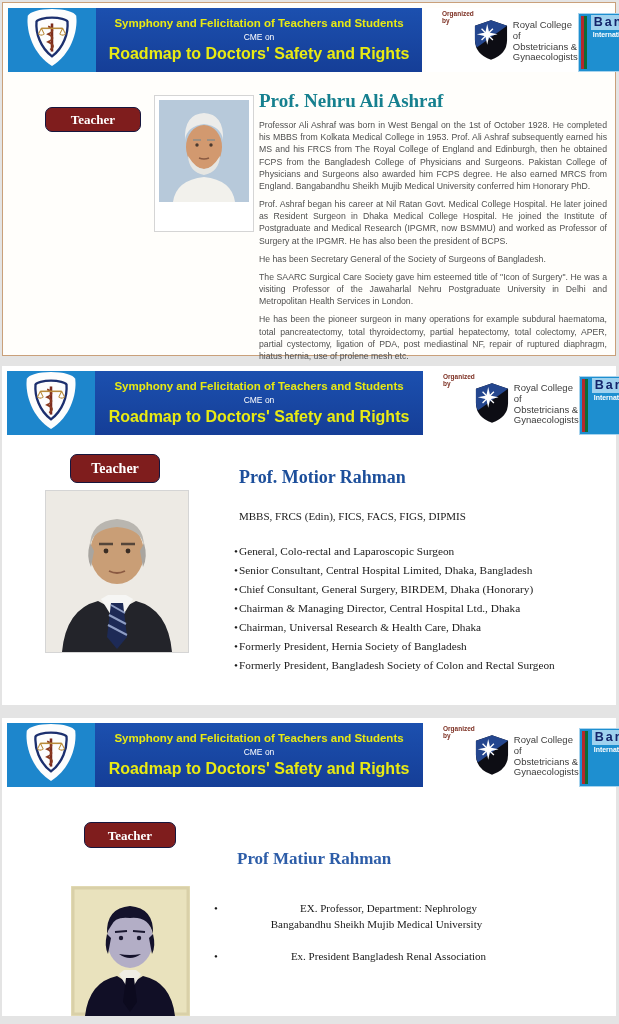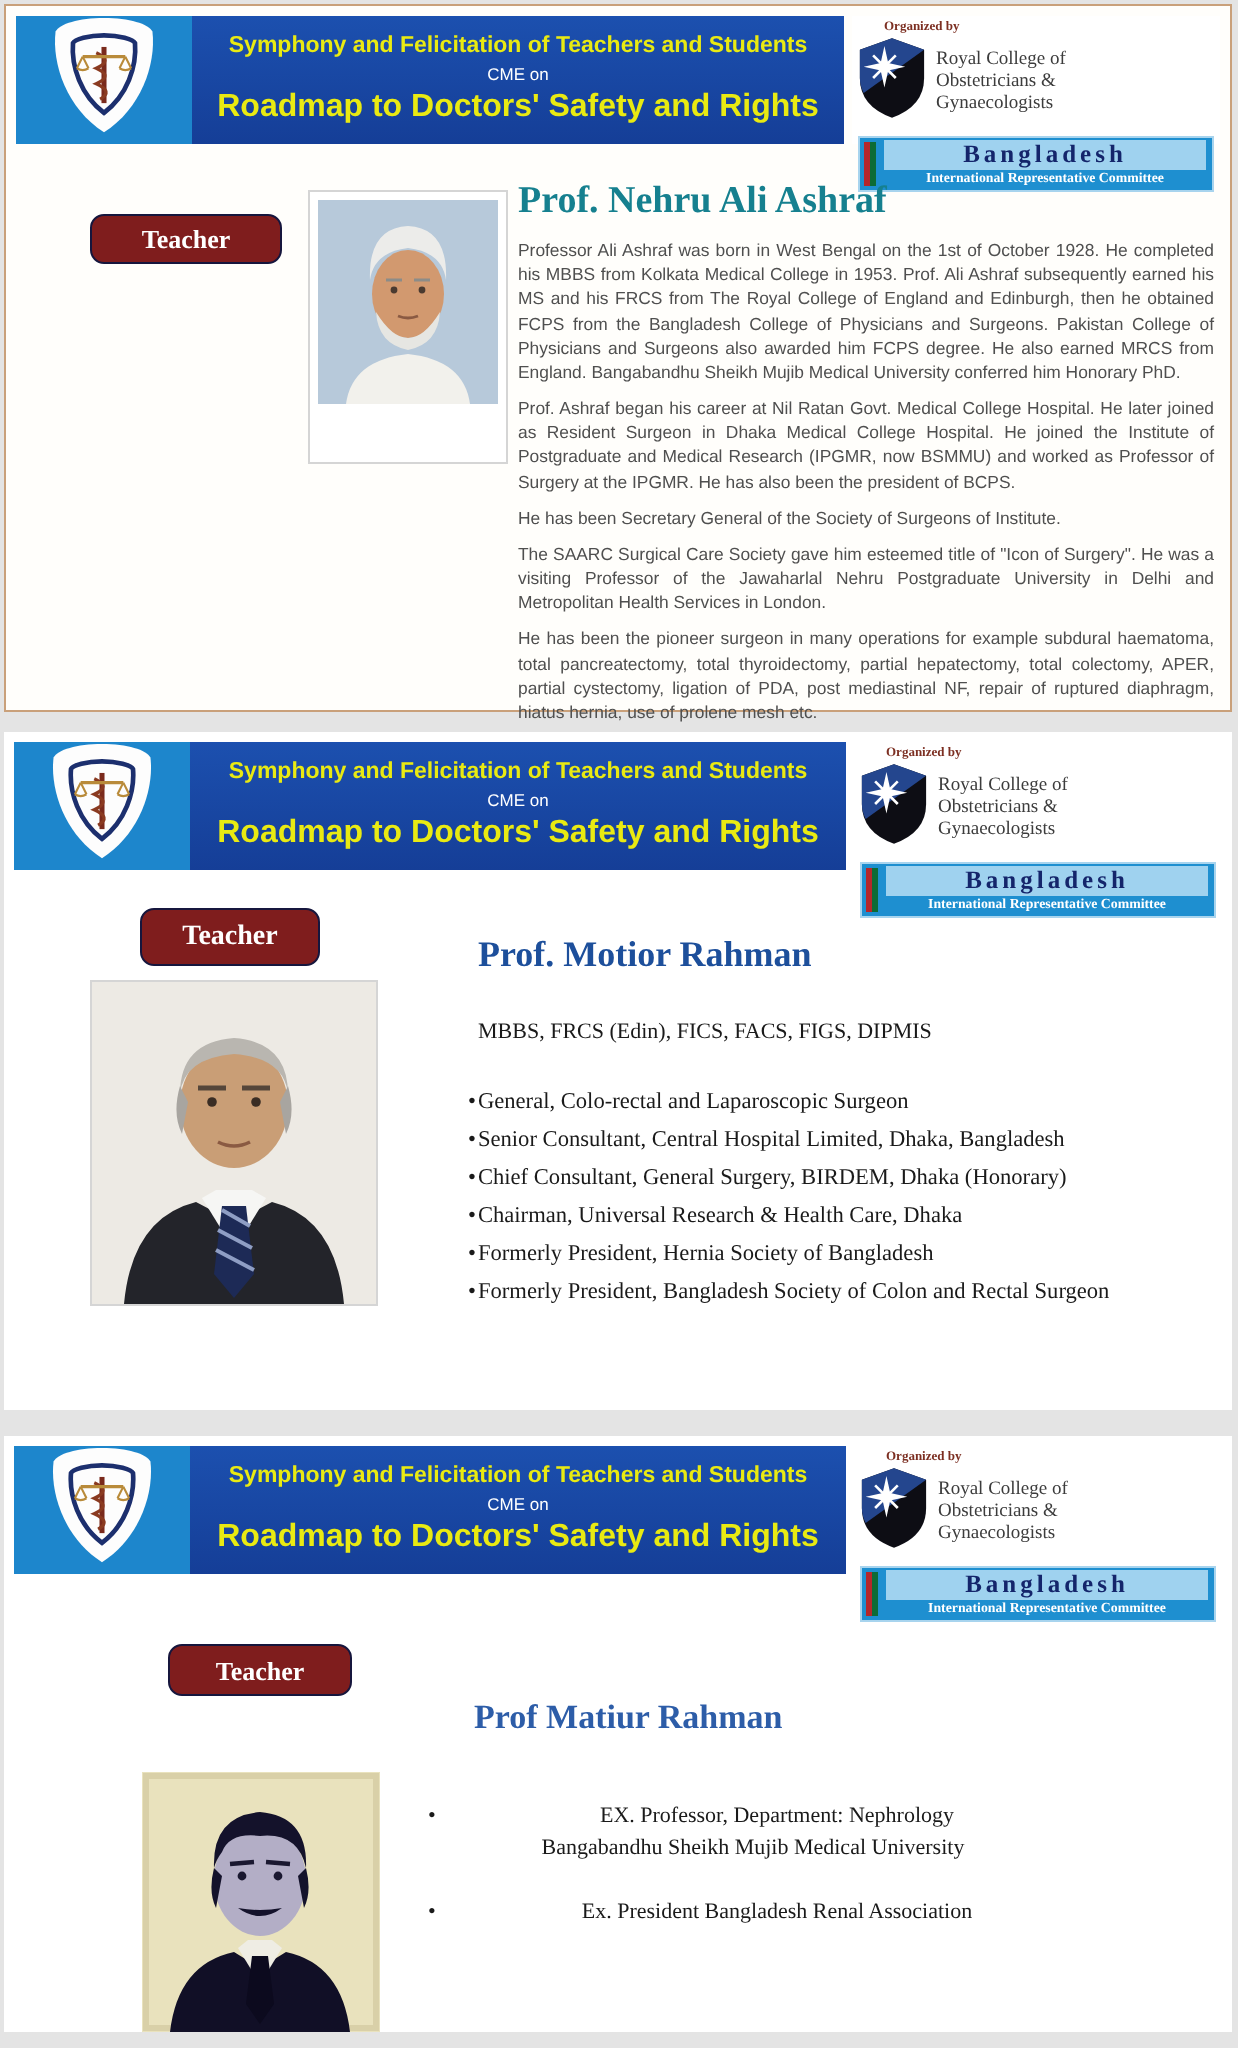--- a/index.html
+++ b/index.html
@@ -32,21 +32,21 @@
   .banner-center {
     flex: 1; background: linear-gradient(180deg,#1c50af,#153e97);
     display: flex; flex-direction: column; justify-content: center;
     text-align: center; padding: 3px 6px; gap: 3px;
   }
   .bt1 { color:#e9ea12; font-weight:bold; font-size:11.5px; }
   .bt2 { color:#ffffff; font-size:8.5px; }
   .bt3 { color:#e9ea12; font-weight:bold; font-size:16px; }
   .banner-right {
     width: 184px; margin-left: 4px; background:#ffffff;
-    padding: 2px 3px 0 3px; display:flex; flex-direction:column;font-family:Liberation Serif, serif;
+    padding: 2px 3px 0 3px; display:flex; flex-direction:row;
   }
   .org-label { font-size:6.5px; font-weight:bold; color:#7c2f22; margin-left:13px; }
   .rcog-row { display:flex; align-items:center; gap:5px; margin-top:1px; }
   .rcog-name { font-size:9.5px; line-height:1.15; color:#3c3c3c; }
   .bd-bar {
     position: relative; margin-top:3px; background:#1e8fd0;
     border:1px solid #a8d4ee; padding:1px 3px 2px 12px;
   }
   .bd-stripe-red  { position:absolute; left:2px; top:2px; bottom:2px; width:3px; background:#b5272b; }
   .bd-stripe-green{ position:absolute; left:5px; top:2px; bottom:2px; width:3px; background:#0d6b36; }
@@ -187,21 +187,21 @@
       <circle cx="52" cy="45" r="1.7" fill="#4a3a30"></circle>
       <path d="M34 40 L42 40 M48 40 L56 40" stroke="#8c8c88" stroke-width="1.6"></path>
       <path d="M40 58 Q45 60 50 58" stroke="#8a5a42" stroke-width="1.4" fill="none"></path>
     </svg>
   </div>
 
   <div class="bio1">
     <h2>Prof. Nehru Ali Ashraf</h2>
     <p>Professor Ali Ashraf was born in West Bengal on the 1st of October 1928. He completed his MBBS from Kolkata Medical College in 1953. Prof. Ali Ashraf subsequently earned his MS and his FRCS from The Royal College of England and Edinburgh, then he obtained FCPS from the Bangladesh College of Physicians and Surgeons. Pakistan College of Physicians and Surgeons also awarded him FCPS degree. He also earned MRCS from England. Bangabandhu Sheikh Mujib Medical University conferred him Honorary PhD.</p>
     <p>Prof. Ashraf began his career at Nil Ratan Govt. Medical College Hospital. He later joined as Resident Surgeon in Dhaka Medical College Hospital. He joined the Institute of Postgraduate and Medical Research (IPGMR, now BSMMU) and worked as Professor of Surgery at the IPGMR. He has also been the president of BCPS.</p>
-    <p>He has been Secretary General of the Society of Surgeons of Institute.</p>
+    <p>He has been Secretary General of the Society of Surgeons of Bangladesh.</p>
     <p>The SAARC Surgical Care Society gave him esteemed title of "Icon of Surgery". He was a visiting Professor of the Jawaharlal Nehru Postgraduate University in Delhi and Metropolitan Health Services in London.</p>
     <p>He has been the pioneer surgeon in many operations for example subdural haematoma, total pancreatectomy, total thyroidectomy, partial hepatectomy, total colectomy, APER, partial cystectomy, ligation of PDA, post mediastinal NF, repair of ruptured diaphragm, hiatus hernia, use of prolene mesh etc.</p>
     <div class="closing">Currently he is 101 years, we wish him a healthy and peaceful life</div>
   </div>
 </section>
 
 <section class="card card2">
   <header class="banner">
     <div class="banner-logo-seg">
       <span>
@@ -266,20 +266,21 @@
     </svg>
   </div>
 
   <h2 class="head2">Prof. Motior Rahman</h2>
   <div class="cred2">MBBS, FRCS (Edin), FICS, FACS, FIGS, DIPMIS</div>
 
   <ul class="bullets2">
     <li>General, Colo-rectal and Laparoscopic Surgeon</li>
     <li>Senior Consultant, Central Hospital Limited, Dhaka, Bangladesh</li>
     <li>Chief Consultant, General Surgery, BIRDEM, Dhaka (Honorary)</li>
+    <li>Chairman &amp; Managing Director, Central Hospital Ltd., Dhaka</li>
     <li>Chairman, Universal Research &amp; Health Care, Dhaka</li>
     <li>Formerly President, Hernia Society of Bangladesh</li>
     <li>Formerly President, Bangladesh Society of Colon and Rectal Surgeon</li>
   </ul>
 </section>
 
 <section class="card card3">
   <header class="banner">
     <div class="banner-logo-seg">
       <span>

